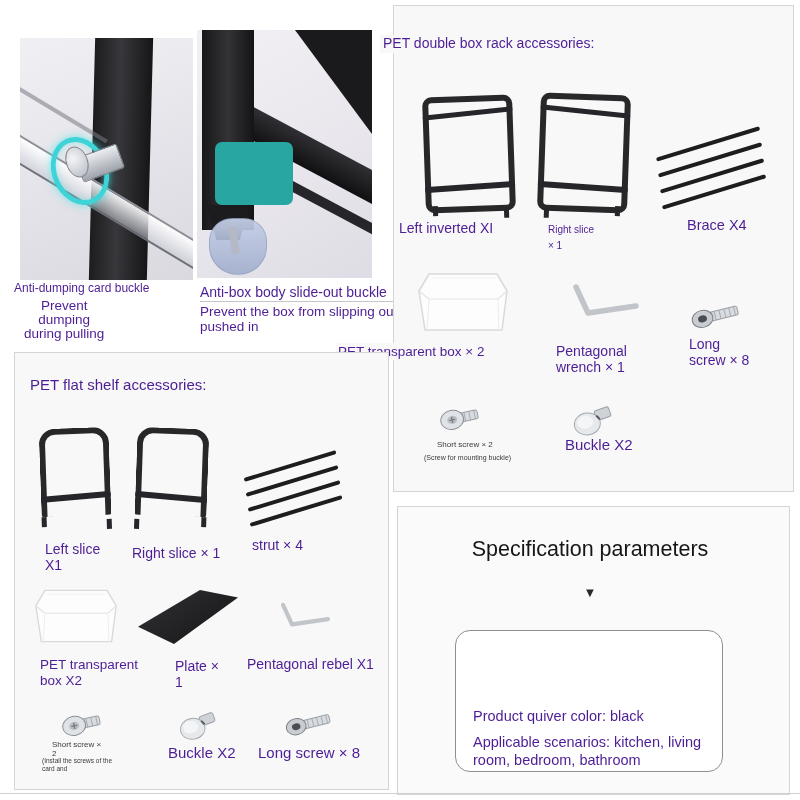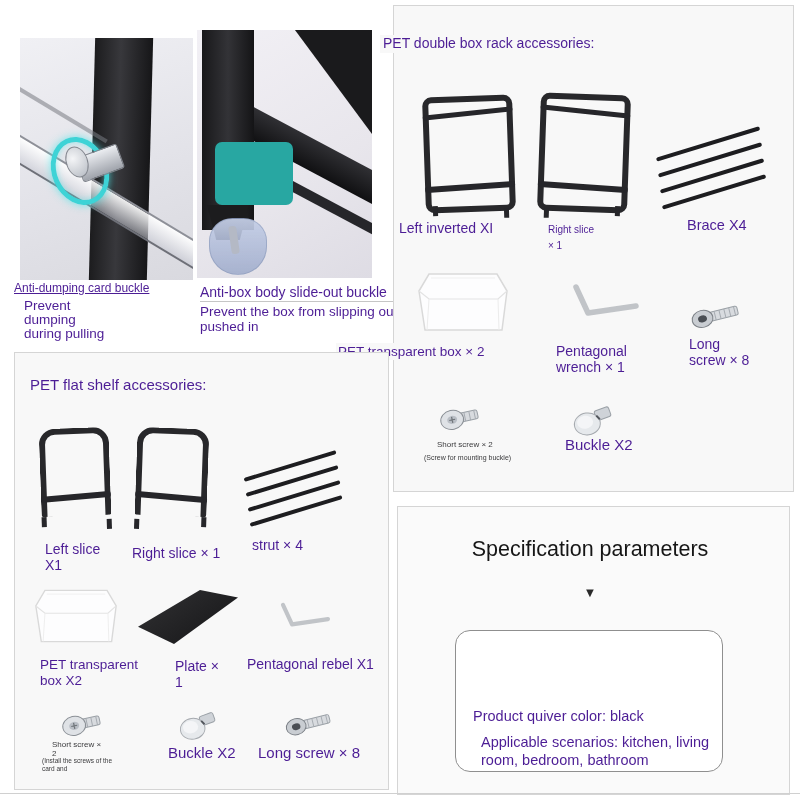--- a/index.html
+++ b/index.html
@@ -30,22 +30,22 @@
   <div class="abs" style="left:-70px;top:150px;width:310px;height:22px;transform:rotate(31deg);
               background:linear-gradient(180deg,rgba(255,255,255,.92),rgba(196,198,208,.55));
               border-top:2px solid #8e9098;border-bottom:2px solid #6e7078;"></div>
   <div class="abs" style="left:32px;top:98px;width:46px;height:60px;border:5px solid #3ed3d6;border-radius:50%;
               transform:rotate(-24deg);box-shadow:0 0 9px rgba(90,228,232,.85), inset 0 0 6px rgba(90,228,232,.6);"></div>
   <div class="abs" style="left:58px;top:112px;width:42px;height:24px;border-radius:3px;transform:rotate(-20deg);
               background:linear-gradient(180deg,#eceef2,#9fa3ab);border:1px solid #83878f;"></div>
   <div class="abs" style="left:46px;top:108px;width:20px;height:30px;border-radius:50%;transform:rotate(-20deg);
               background:radial-gradient(circle at 35% 35%,#f4f5f7,#b5bac2);border:1px solid #83878f;"></div>
 </div>
-<div class="label" style="left:14px;top:282px;font-size:12px;text-decoration:underline;">Anti-dumping card buckle</div>
-<div class="label" style="left:24px;top:299px;font-size:13.5px;line-height:14px;">Prevent
+<div class="label" style="left:14px;top:282px;font-size:12px;">Anti-dumping card buckle</div>
+<div class="label" style="left:24px;top:299px;font-size:13.5px;line-height:14px;text-align:center;">Prevent
 dumping
 during pulling</div>
 
 <div class="photo" style="left:197px;top:30px;width:175px;height:248px;background:linear-gradient(150deg,#f2f0f5 0%,#e8e6ec 60%,#dedce4 100%);">
   <div class="abs" style="left:68px;top:0;width:107px;height:130px;background:#1a1a1c;clip-path:polygon(28% 0,100% 0,100% 80%);"></div>
   <div class="abs" style="left:30px;top:118px;width:200px;height:30px;background:linear-gradient(180deg,#303034,#101012);transform:rotate(28deg);"></div>
   <div class="abs" style="left:55px;top:175px;width:170px;height:10px;background:#26262a;transform:rotate(28deg);"></div>
   <div class="abs" style="left:5px;top:0;width:52px;height:200px;background:linear-gradient(90deg,#18181a,#333337 50%,#141416);"></div>
   <div class="abs" style="left:18px;top:112px;width:78px;height:63px;background:#28a7a2;border-radius:7px;"></div>
   <div class="abs" style="left:10px;top:175px;width:42px;height:35px;background:#1c1c1e;clip-path:polygon(0 0,100% 0,78% 100%,22% 100%);"></div>
@@ -230,16 +230,16 @@
 <div class="label" style="left:168px;top:745px;font-size:15px;">Buckle X2</div>
 <div class="label" style="left:258px;top:745px;font-size:15px;">Long screw × 8</div>
 
 <div class="panel" style="left:397px;top:506px;width:393px;height:289px;background:#fafafa;"></div>
 
 <div class="label" style="left:440px;top:537px;width:300px;text-align:center;font-size:21.5px;color:#161616;">Specification parameters</div>
 <div class="label" style="left:440px;top:586px;width:300px;text-align:center;font-size:13px;color:#2a2a2a;">▼</div>
 
 <div class="abs" style="left:455px;top:630px;width:268px;height:142px;background:#ffffff;border:1.5px solid #8f8f8f;border-radius:15px;box-sizing:border-box;">
   <div class="label" style="left:17px;top:77px;width:240px;font-size:14.5px;">Product quiver color: black</div>
-  <div class="label" style="left:17px;top:102px;width:242px;font-size:14.5px;line-height:18px;margin-left:8px;">Applicable scenarios: kitchen, living room, bedroom, bathroom</div>
+  <div class="label" style="left:17px;top:102px;width:242px;font-size:14.5px;line-height:18px;">Applicable scenarios: kitchen, living room, bedroom, bathroom</div>
 </div>
 
 <div class="abs" style="left:0;top:793px;width:800px;height:1px;background:#d0d0d0;"></div>
 
 </body></html>

